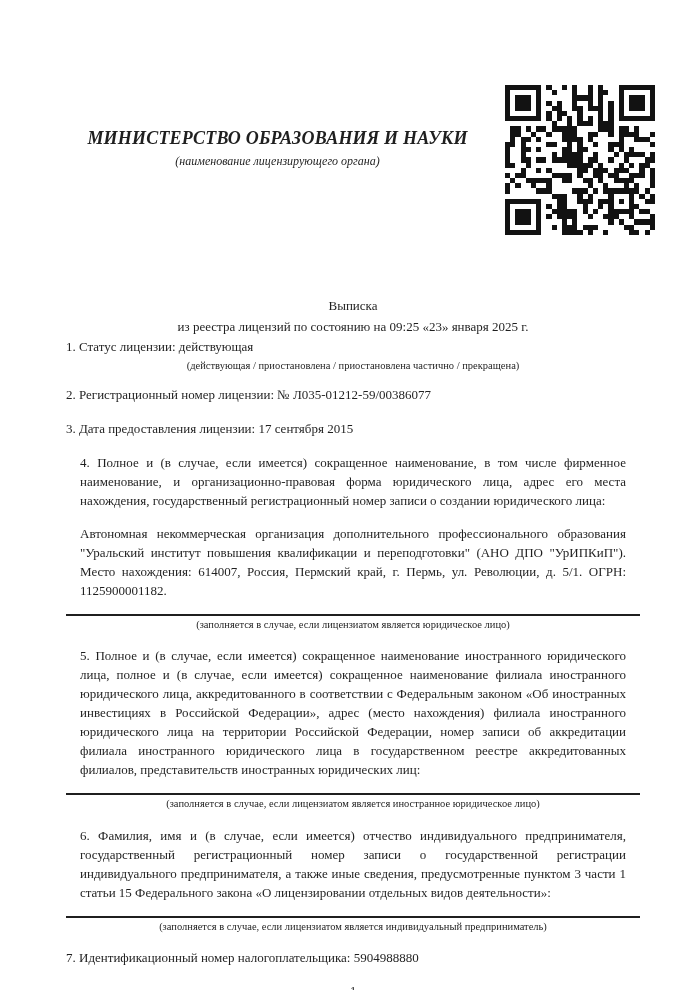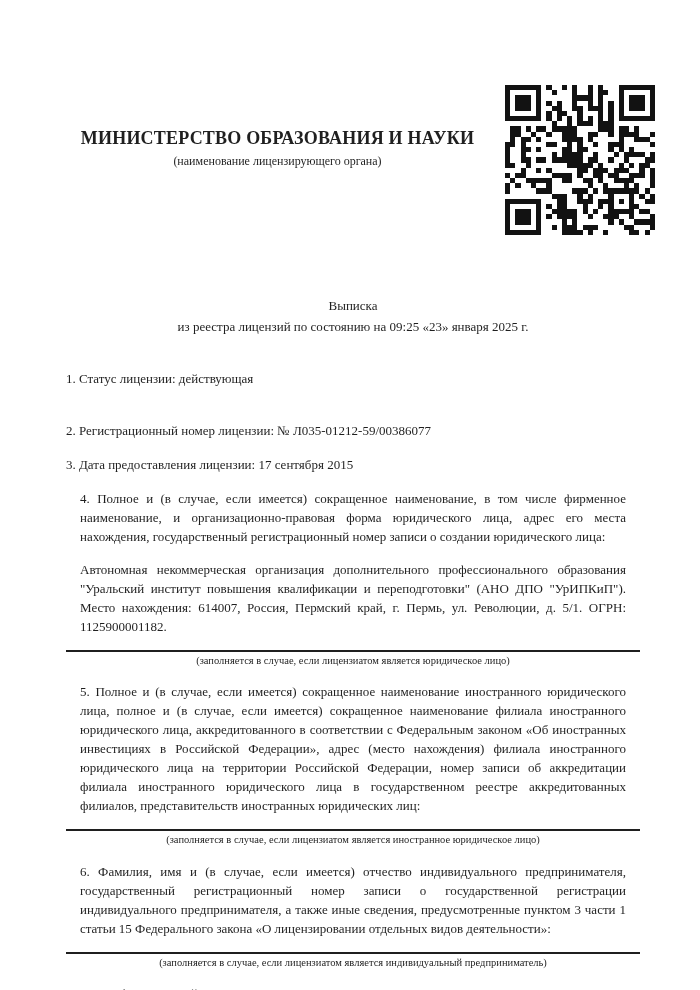--- a/index.html
+++ b/index.html
@@ -3,34 +3,34 @@
 <meta charset="utf-8">
 <style>
   html,body{margin:0;padding:0;background:#e8e8e8;}
   .page{
     width:700px;height:990px;background:#fff;position:relative;
     margin:0 auto;overflow:hidden;
     font-family:"Liberation Serif",serif;color:#1f1f1f;
   }
   .content{padding:0 60px 0 66px;}
   
-  .header{position:relative;height:295px;}
+  .header{position:relative;height:295px;font-style:italic;}
   .ministry{position:absolute;top:126px;left:70px;width:415px;text-align:center;}
   .ministry-name{font-weight:bold;font-size:18px;line-height:25px;letter-spacing:.2px;}
   .ministry-caption{font-size:12px;margin-top:3px;}
   .qr{position:absolute;top:80px;right:40px;width:160px;height:160px;background:#fff;}
   
   .doc-title{text-align:center;font-size:13px;line-height:21px;}
   
   .line-item{font-size:13px;line-height:20px;}
   .para{font-size:13px;line-height:19px;text-align:justify;margin:14px;}
   .fill-line{border:none;border-top:2px solid #1f1f1f;margin:2px 0 0 0;height:0;}
   .small-caption{font-size:10.5px;line-height:14px;text-align:center;margin-top:2px;}
-  .mt-title{margin-top:32px;}
-  .m-item2{margin-top:32px;}
+  .mt-title{}
+  .m-item2{margin-top:12px;}
   .m-item3{margin-top:14px;}
   .m-item4{margin-top:14px;}
   .m-item5{margin-top:5px;}
   .m-hr5{margin-top:7px;}
   .m-item6{margin-top:15px;}
   .m-hr6{margin-top:4px;}
   .m-item7{margin-top:14px;}
   .page-number{margin-top:16px;text-align:center;font-size:12.5px;}
 </style>
 </head>
@@ -50,20 +50,21 @@
 
   <div class="content">
 
     <div class="doc-title">
       <div>Выписка</div>
       <div>из реестра лицензий по состоянию на 09:25 «23» января 2025 г.</div>
     </div>
 
     <div class="mt-title">
       <div class="line-item">1. Статус лицензии: действующая</div>
+      <div class="small-caption">(действующая / приостановлена / приостановлена частично / прекращена)</div>
     </div>
 
     <div class="line-item m-item2">2. Регистрационный номер лицензии: № Л035-01212-59/00386077</div>
 
     <div class="line-item m-item3">3. Дата предоставления лицензии: 17 сентября 2015</div>
 
     <div class="m-item4">
       <p class="para">4. Полное и (в случае, если имеется) сокращенное наименование, в том числе фирменное наименование, и организационно-правовая форма юридического лица, адрес его места нахождения, государственный регистрационный номер записи о создании юридического лица:</p>
       <p class="para">Автономная некоммерческая организация дополнительного профессионального образования "Уральский институт повышения квалификации и переподготовки" (АНО ДПО "УрИПКиП"). Место нахождения: 614007, Россия, Пермский край, г. Пермь, ул. Революции, д. 5/1. ОГРН: 1125900001182.</p>
       <hr class="fill-line">

